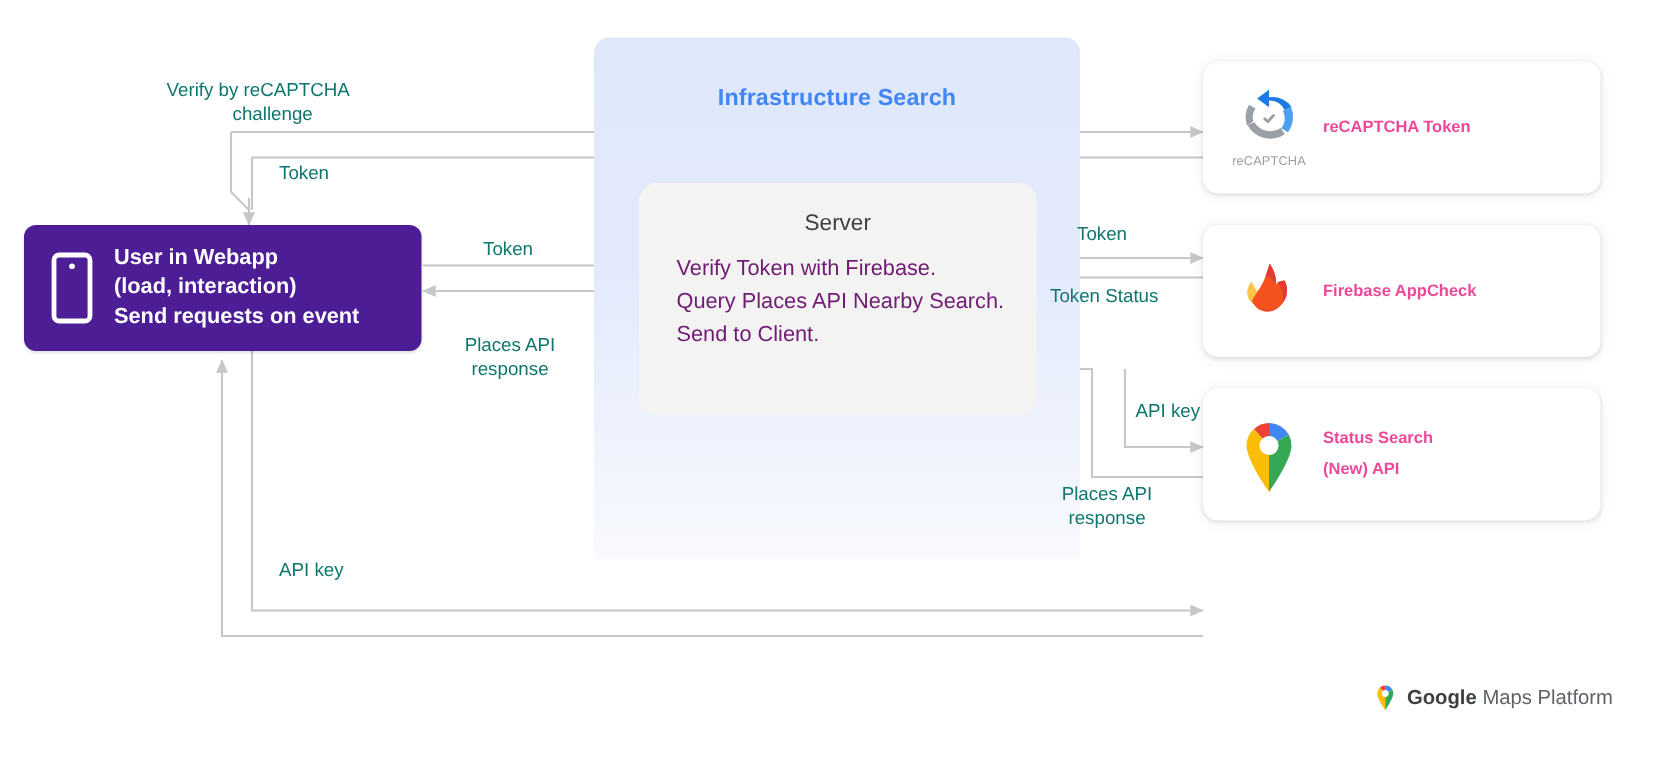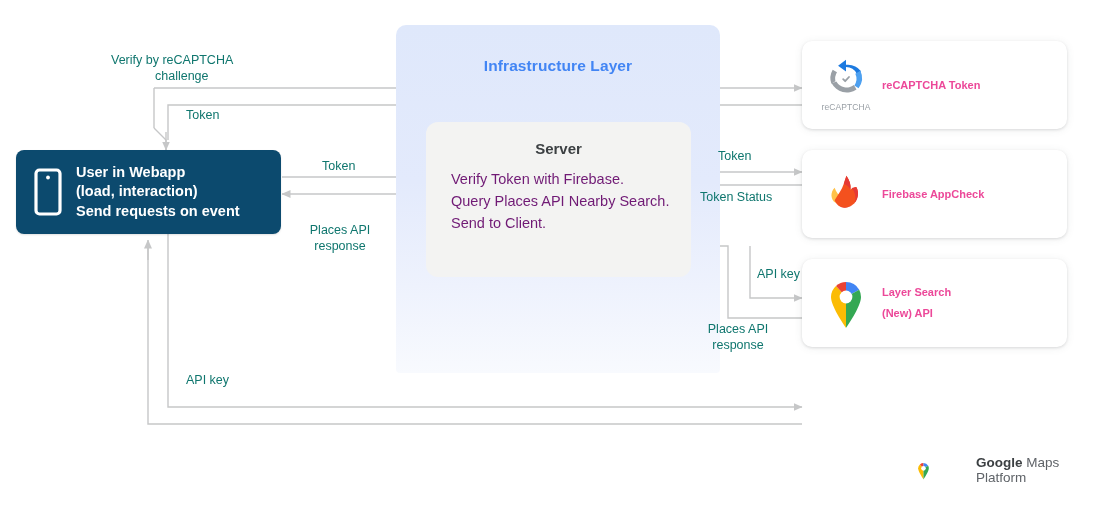--- a/index.html
+++ b/index.html
@@ -23,31 +23,31 @@
     color:#4285f4;font-size:15.5px;font-weight:bold;letter-spacing:.1px;
   }
 
   
   #server-card{
     left:426px;top:122px;width:265px;height:155px;
     background:#f3f3f2;border-radius:12px;
   }
   #server-title{
     left:426px;top:140px;width:265px;text-align:center;
-    color:#3c4043;font-size:15px;font-weight:bold;
+    color:#3c4043;font-size:15px;font-weight:normal;
   }
   #server-body{
     left:451px;top:168px;width:228px;
     color:#701a75;font-size:14.5px;line-height:22px;font-weight:400;
   }
 
   
   #webapp-box{
     left:16px;top:150px;width:265px;height:84px;
-    background:#0c4a6e;border-radius:8px;
+    background:#4c1d95;border-radius:8px;
     box-shadow:0 1px 2px rgba(0,0,0,.12);
     display:flex;align-items:center;
   }
   #phone-icon{margin-left:18px;width:28px;height:48px;flex:none;}
   #webapp-text{
     margin-left:14px;color:#ffffff;font-size:14.5px;font-weight:bold;line-height:19.5px;
   }
 
   
   .svc-card{
@@ -58,21 +58,21 @@
   #card-recaptcha{left:802px;top:41px;}
   #card-firebase{left:802px;top:150px;}
   #card-nearby{left:802px;top:259px;}
   #card-mapsjs{left:802px;top:368px;}
   .svc-logo{width:56px;margin-left:16px;flex:none;display:flex;
             flex-direction:column;align-items:center;justify-content:center;}
   .svc-label{margin-left:8px;color:#ec4899;font-size:11px;font-weight:bold;line-height:21px;}
   #recaptcha-wordmark{font-size:8.5px;color:#9aa0a6;font-weight:400;margin-top:3px;letter-spacing:.1px;}
 
   
-  #gmp-footer{left:916px;top:455px;display:flex;align-items:center;gap:38px;}
+  #gmp-footer{left:916px;top:455px;display:flex;align-items:center;}
   #gmp-text{margin-left:7px;font-size:13.5px;color:#3c4043;}
   #gmp-text b{font-weight:bold;}
   #gmp-text span{color:#5f6368;font-weight:400;}
 
   
   .lbl{color:#0f766e;font-size:12.5px;line-height:16px;white-space:pre;}
   #lbl-verify{left:111px;top:52px;text-align:left;}
   #lbl-verify .l2{display:block;margin-left:44px;}
   #lbl-token-left{left:186px;top:107px;}
   #lbl-token-mid{left:322px;top:158px;}
@@ -120,21 +120,21 @@
       <path d="M802,318 L728,318 L728,246 L691,246" marker-end="url(#ah)"></path>
 
       <path d="M168,234 L168,407 L802,407" marker-end="url(#ah)"></path>
 
       <path d="M802,424 L148,424 L148,242"></path>
       <path d="M148,260 L148,240" marker-end="url(#ah)"></path>
     </g>
   </svg>
 
   <div class="abs" id="infra-panel"></div>
-  <div class="abs" id="infra-title">Infrastructure Layer</div>
+  <div class="abs" id="infra-title">Infrastructure Search</div>
 
   <div class="abs" id="server-card"></div>
   <div class="abs" id="server-title">Server</div>
   <div class="abs" id="server-body" style="white-space:pre-line;">Verify Token with Firebase.
 Query Places API Nearby Search.
 Send to Client.</div>
 
   <div class="abs" id="webapp-box">
     <svg id="phone-icon" viewBox="0 0 28 48">
       <rect x="2" y="2" width="24" height="44" rx="3.5" ry="3.5" fill="none" stroke="#ffffff" stroke-width="3.2"></rect>
@@ -177,21 +177,21 @@
   <div class="abs svc-card" id="card-nearby">
     <div class="svc-logo">
       <svg width="42" height="52" viewBox="0 0 42 52">
         <path d="M21 51 C21 51 6 30 6 20 A15 15 0 0 1 11 9 L21 20 z" fill="#fbbc04"></path>
         <path d="M11 9 A15 15 0 0 1 21 5 L21 20 z" fill="#ea4335"></path>
         <path d="M21 5 A15 15 0 0 1 34.2 12.8 L21 20 z" fill="#4285f4"></path>
         <path d="M34.2 12.8 A15 15 0 0 1 36 20 C36 30 21 51 21 51 L21 20 z" fill="#34a853"></path>
         <circle cx="21" cy="20" r="6.4" fill="#ffffff"></circle>
       </svg>
     </div>
-    <div class="svc-label" style="white-space:pre-line;">Layer Search
+    <div class="svc-label" style="white-space:pre-line;">Status Search
 (New) API</div>
   </div>
 
 
   <div class="abs" id="gmp-footer">
     <svg width="15" height="19" viewBox="0 0 42 52">
       <path d="M21 51 C21 51 6 30 6 20 A15 15 0 0 1 11 9 L21 20 z" fill="#fbbc04"></path>
       <path d="M11 9 A15 15 0 0 1 21 5 L21 20 z" fill="#ea4335"></path>
       <path d="M21 5 A15 15 0 0 1 34.2 12.8 L21 20 z" fill="#4285f4"></path>
       <path d="M34.2 12.8 A15 15 0 0 1 36 20 C36 30 21 51 21 51 L21 20 z" fill="#34a853"></path>

